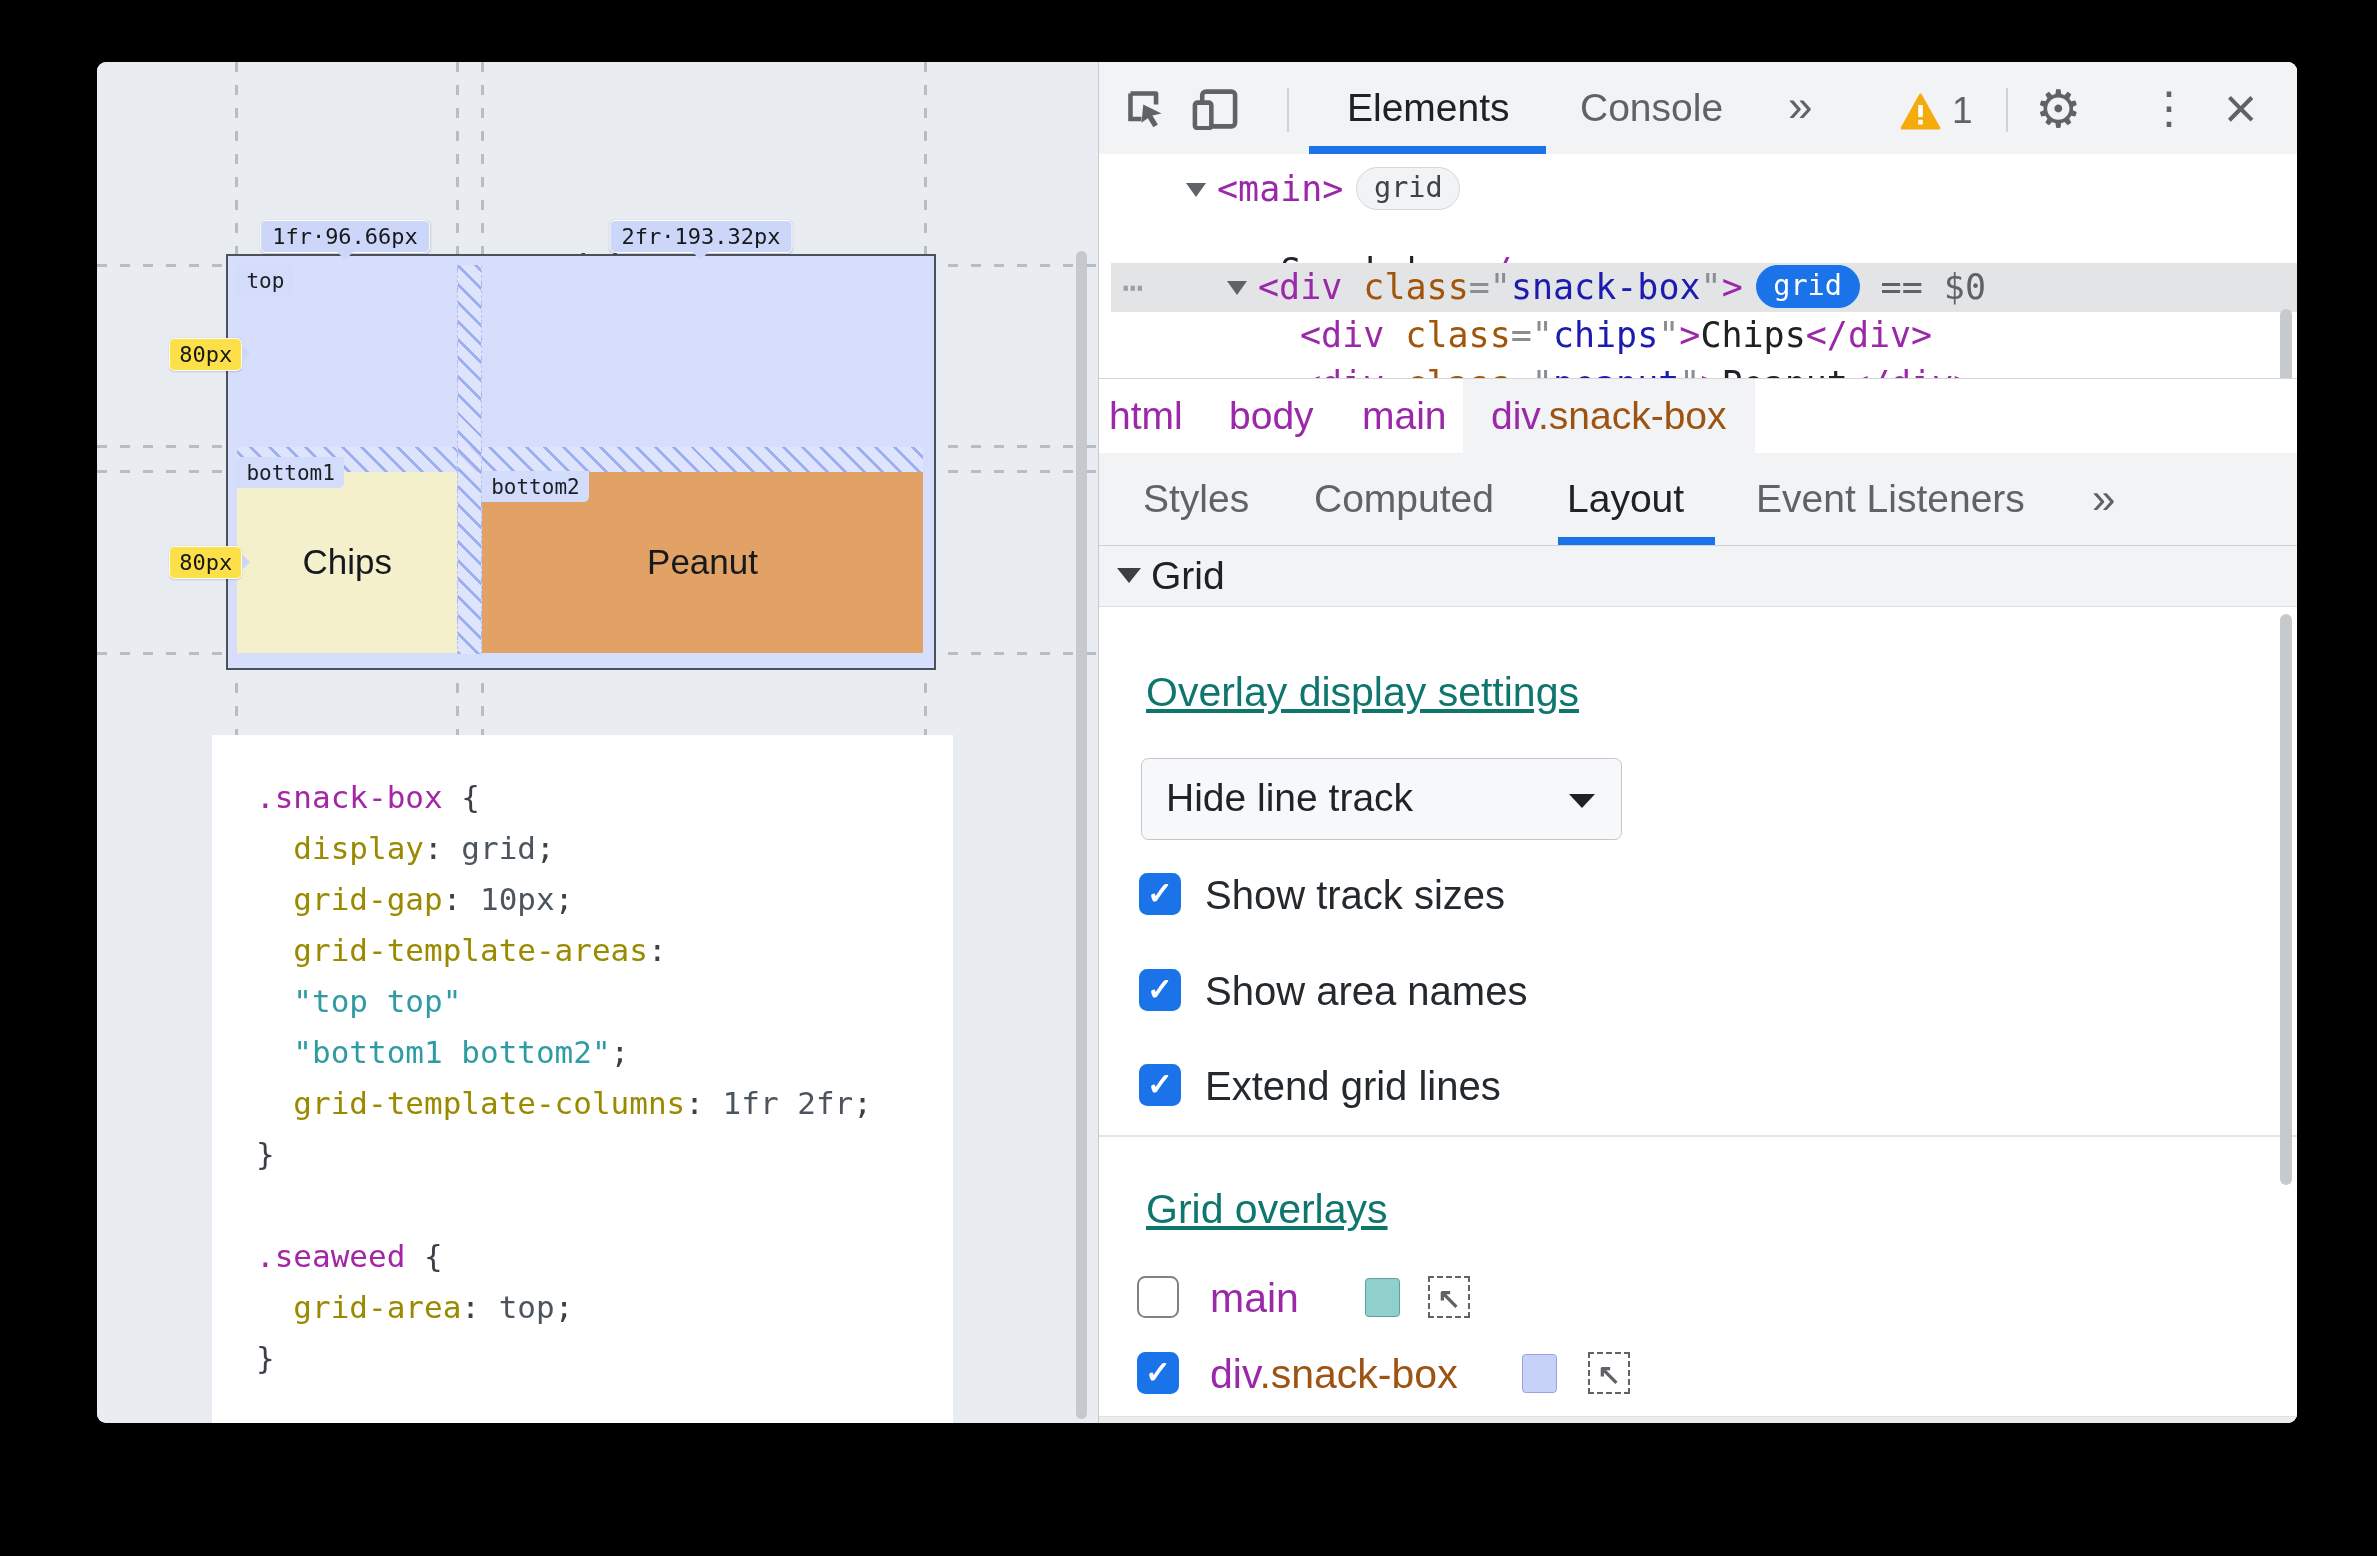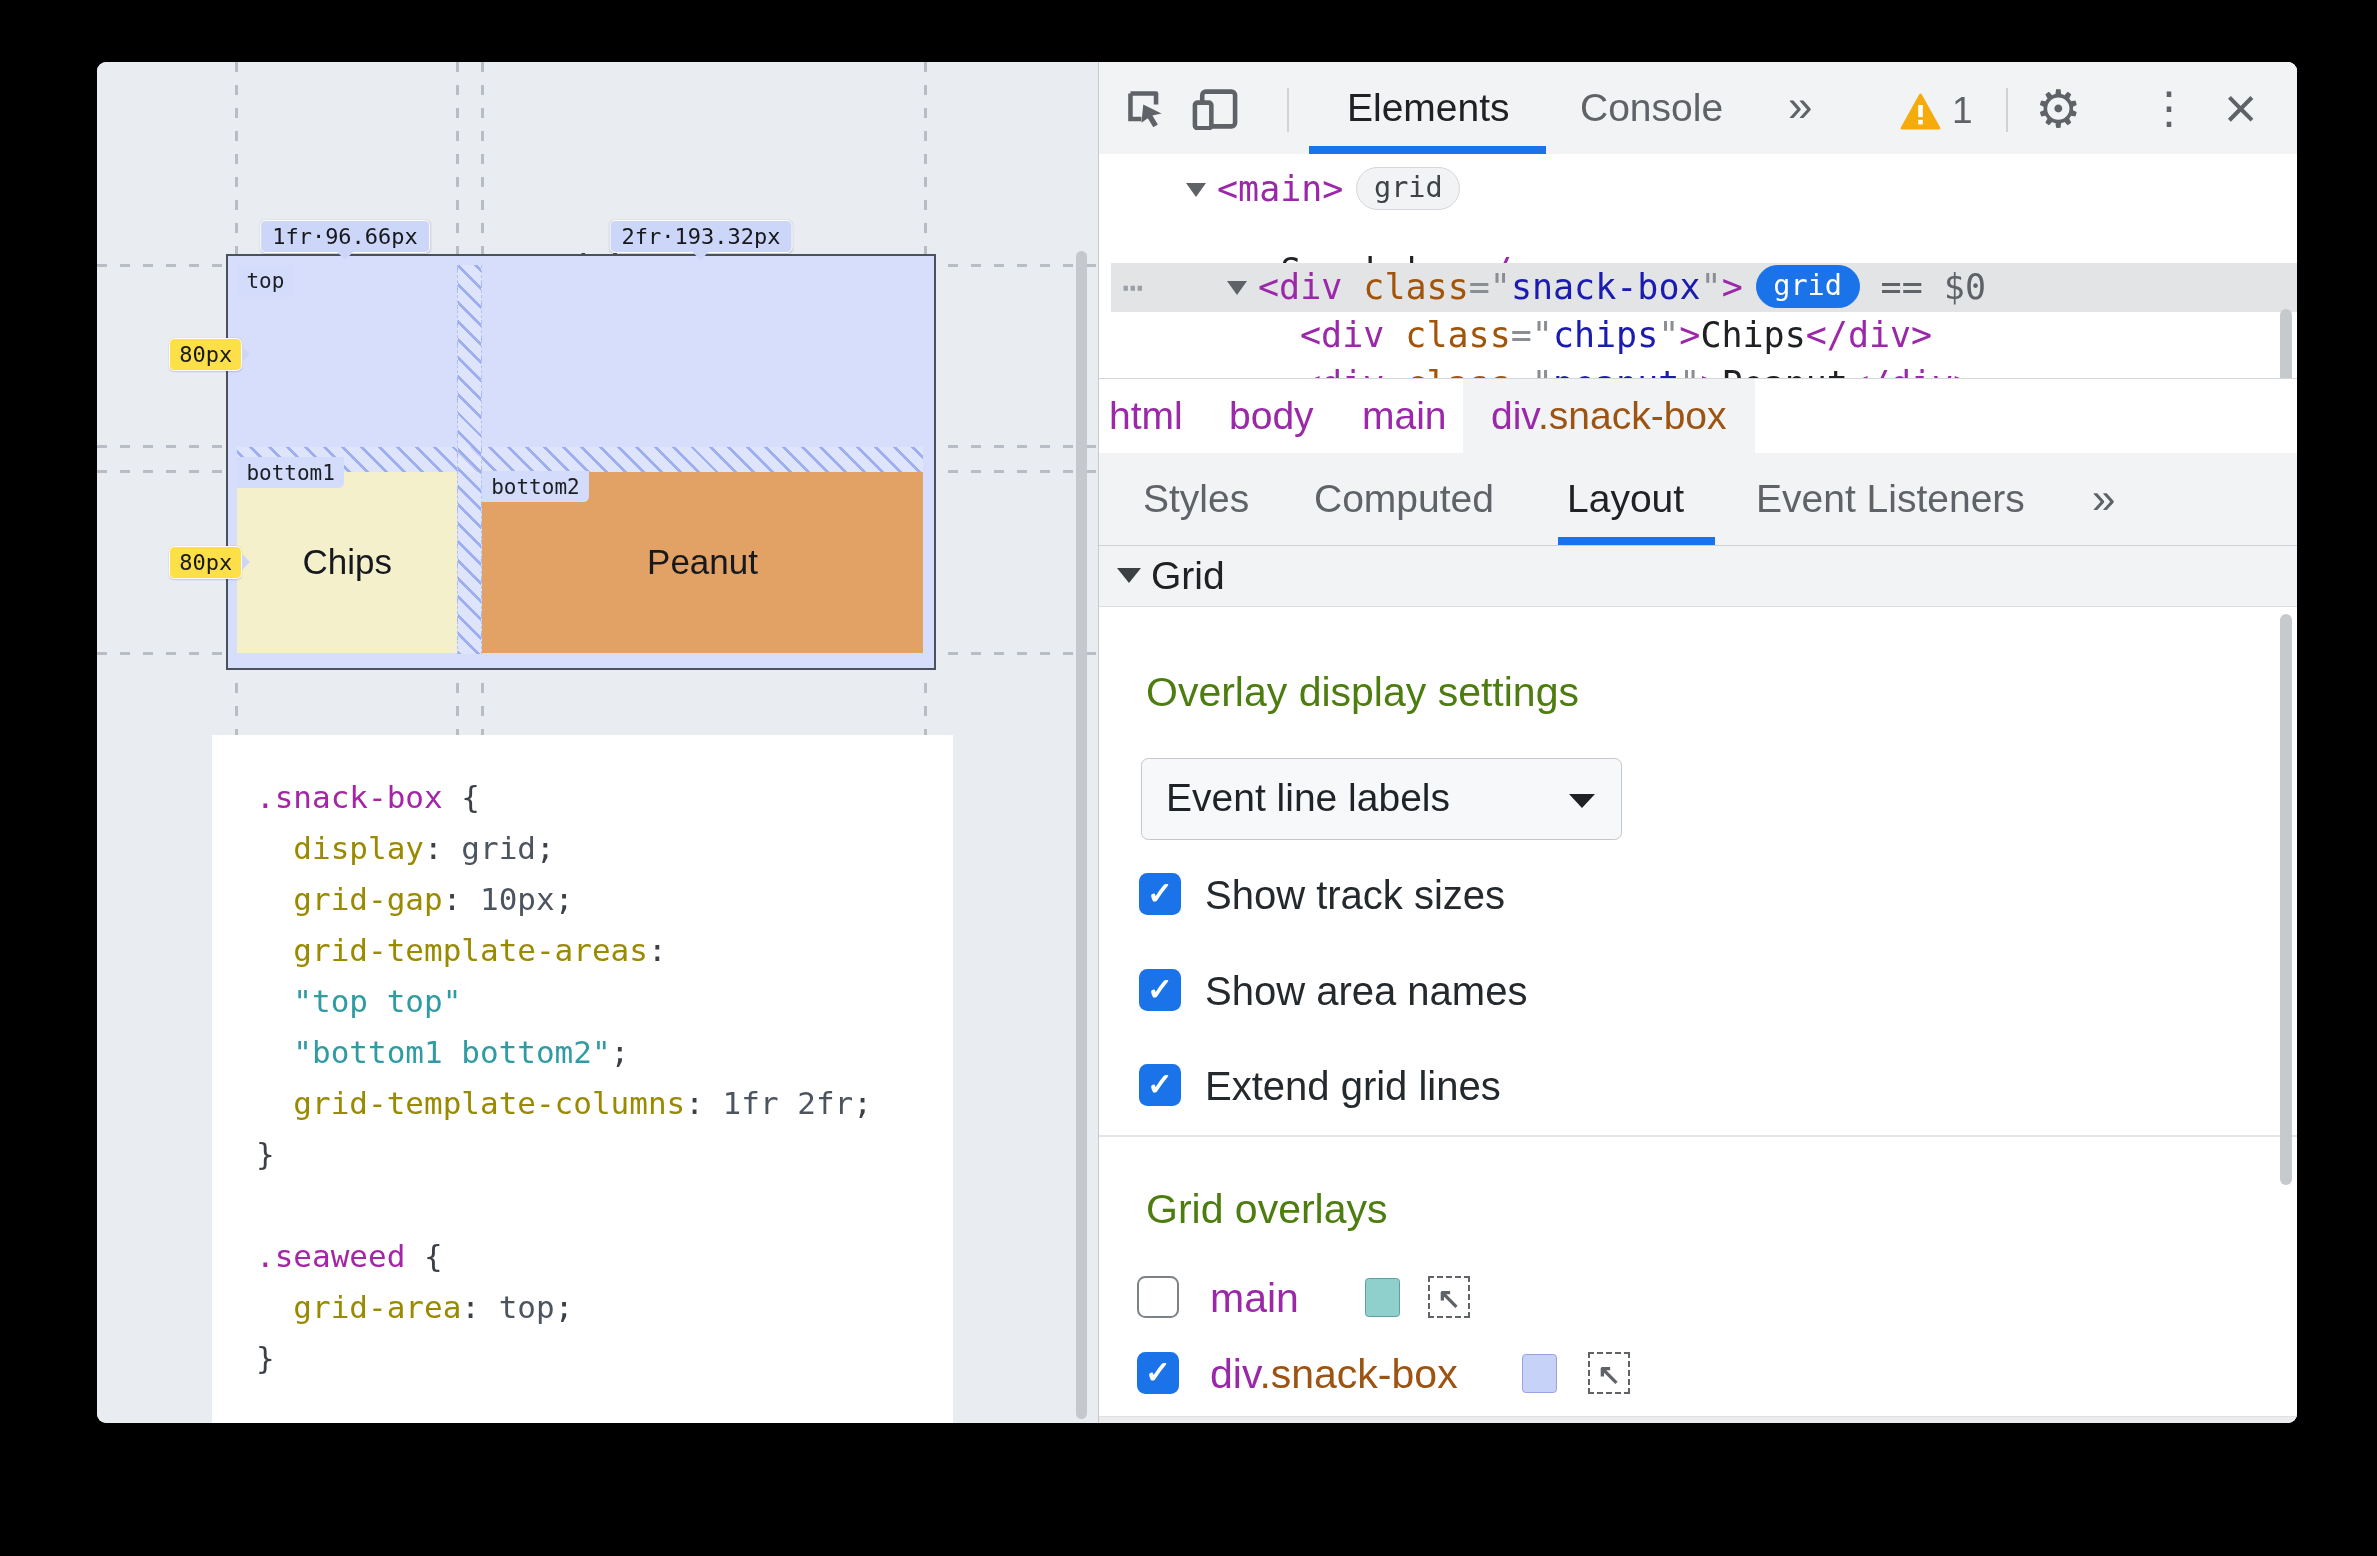--- a/index.html
+++ b/index.html
@@ -90,21 +90,21 @@
   .panel-tab.active{color:#202124;}
   #pt-0{left:44px}#pt-1{left:215px}#pt-2{left:468px}#pt-3{left:657px}#pt-4{left:993px;font-size:42px}
   #layout-underline{position:absolute;left:459px;bottom:0;width:157px;height:8.3px;background:#1a73e8;}
 
   #grid-header{position:absolute;left:0;top:484px;right:0;height:61px;background:#f1f3f4;
     border-bottom:0.9px solid #dcdfe2;box-sizing:border-box;}
   #grid-header .tri{position:absolute;left:18.4px;top:22px;border-left:12px solid transparent;
     border-right:12px solid transparent;border-top:15.7px solid #3c4043;}
   #grid-header span{position:absolute;left:52px;top:0;height:59px;line-height:59px;font-weight:500;}
 
-  .pane-title{position:absolute;left:47px;height:44px;line-height:44px;font-size:41px;font-weight:500;color:#4d7c0f;}
+  .pane-title{position:absolute;left:47px;height:44px;line-height:44px;font-size:41px;font-weight:500;color:#0f766e;text-decoration:underline;}
   #ods-title{top:608px}
   #dropdown{position:absolute;left:42px;top:696px;width:481px;height:82px;background:#f7f8f9;
     border:1.8px solid #c3c6ca;border-radius:7.4px;box-sizing:border-box;}
   #dropdown span{position:absolute;left:24px;top:0;height:78px;line-height:78px;font-size:39px;color:#1f2328;}
   #dd-caret{position:absolute;right:26px;top:35px;border-left:13px solid transparent;
     border-right:13px solid transparent;border-top:14.7px solid #202124;}
   .check-row{position:absolute;left:40px;height:42px;}
   .cbx{position:absolute;left:0;top:0;width:42px;height:42px;border-radius:8.3px;box-sizing:border-box;
     text-align:center;line-height:41px;font-size:31px;font-weight:bold;}
   .cbx.on{background:#1a73e8;color:#fff;}
@@ -234,21 +234,21 @@
     </div>
 
     <div id="grid-header">
       <span class="tri"></span>
       <span>Grid</span>
     </div>
 
     <div class="pane-title" id="ods-title">Overlay display settings</div>
 
     <div id="dropdown">
-      <span>Event line labels</span>
+      <span>Hide line track</span>
       <i id="dd-caret"></i>
     </div>
 
     <div id="check-rows">
         <div class="check-row" id="cr-0">
           <span class="cbx on">✓</span>
           <label>Show track sizes</label>
         </div>
         <div class="check-row" id="cr-1">
           <span class="cbx on">✓</span>

